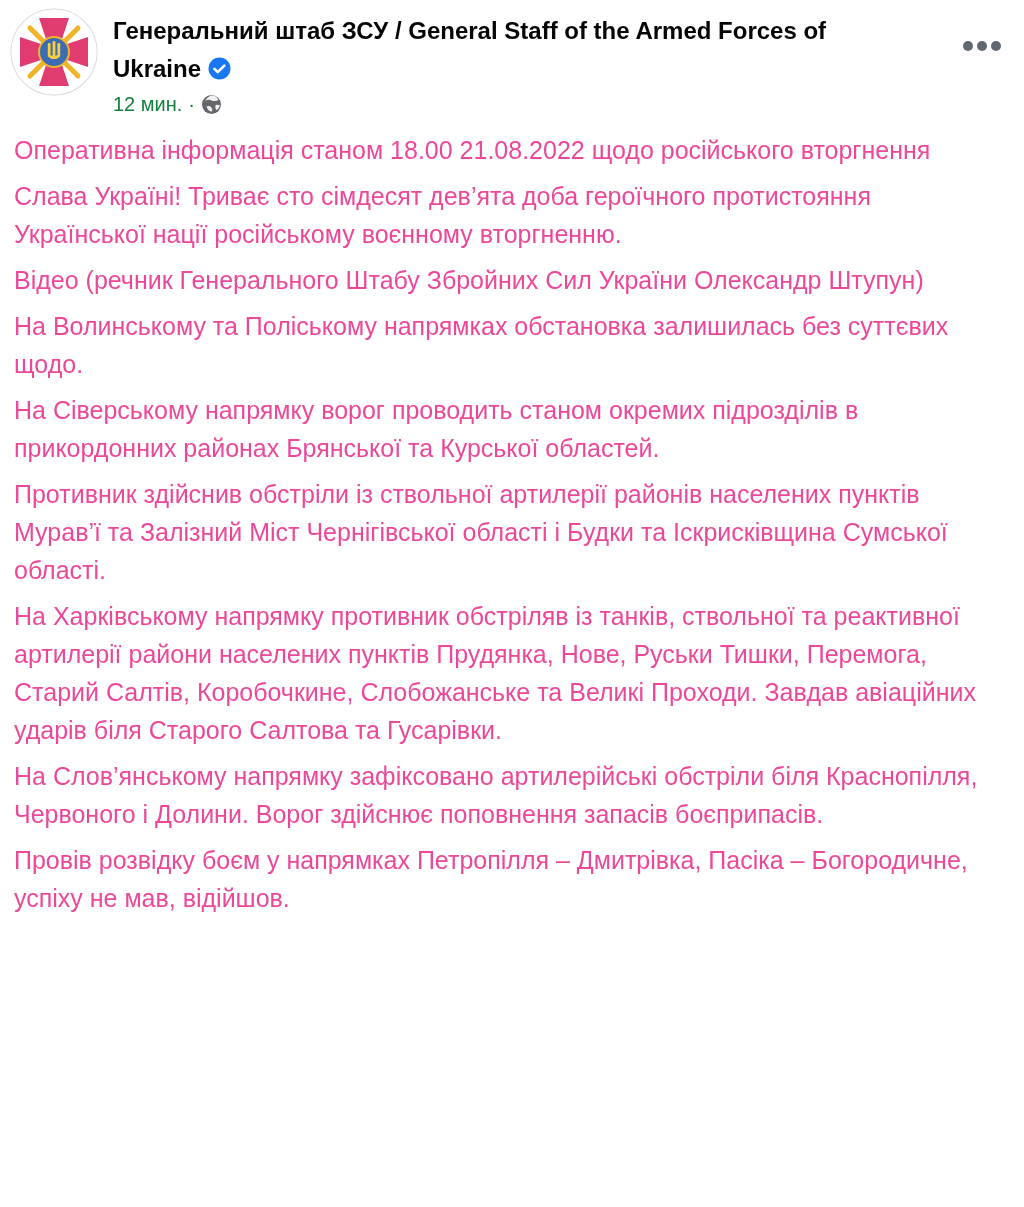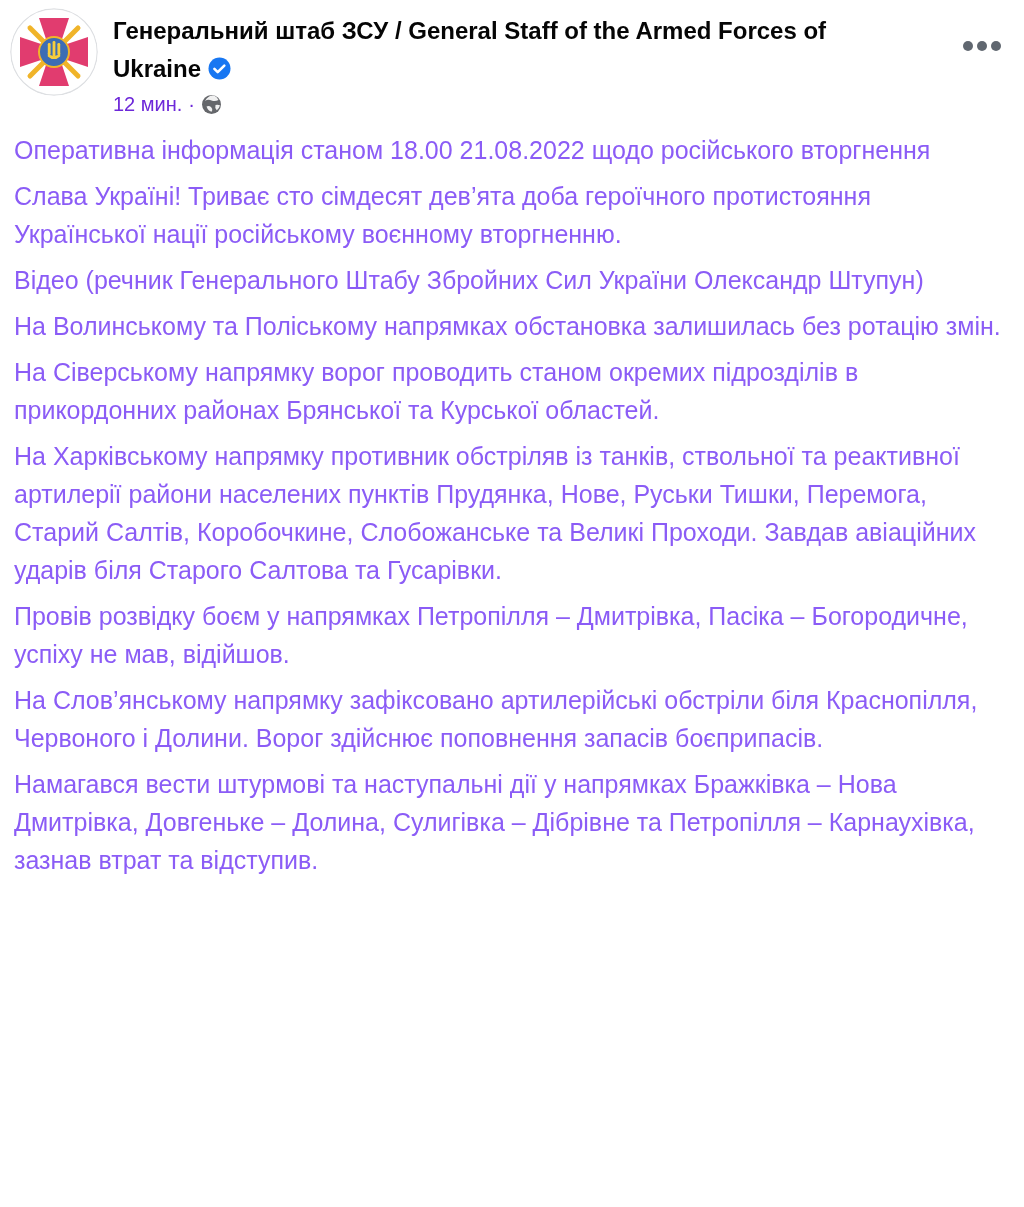--- a/index.html
+++ b/index.html
@@ -47,21 +47,21 @@
     height: 23px;
     margin-left: 7px;
     vertical-align: -3px;
   }
   .meta-line {
     display: flex;
     align-items: center;
     margin-top: 4px;
     font-size: 20px;
     line-height: 24px;
-    color: #6d28d9;
+    color: #15803d;
   }
   .meta-line .timestamp { cursor: pointer; }
   .meta-sep { margin: 0 6px; }
   .globe-icon { display: inline-block; width: 21px; height: 21px; }
   .more-button {
     flex: 0 0 auto;
     display: flex;
     align-items: center;
     justify-content: center;
     gap: 4px;
@@ -75,21 +75,21 @@
   .more-dot {
     width: 10px;
     height: 10px;
     border-radius: 50%;
     background: #606770;
   }
   .post-content {
     padding: 15px 22px 0 14px;
     font-size: 25px;
     line-height: 38px;
-    color: #8b5cf6;
+    color: #ec4899;
   }
   .post-content p { margin: 0 0 8px 0; }
   .post-content p:last-child { margin-bottom: 0; }
 </style>
 </head>
 <body>
 
 <div class="post">
 
   <div class="post-header">
@@ -145,21 +145,21 @@
       <span class="more-dot"></span>
       <span class="more-dot"></span>
     </div>
 
   </div>
 
   <div class="post-content">
     <p>Оперативна інформація станом 18.00 21.08.2022 щодо російського вторгнення</p>
     <p>Слава Україні! Триває сто сімдесят дев’ята доба героїчного протистояння Української нації російському воєнному вторгненню.</p>
     <p>Відео (речник Генерального Штабу Збройних Сил України Олександр Штупун)</p>
-    <p>На Волинському та Поліському напрямках обстановка залишилась без ротацію змін.</p>
+    <p>На Волинському та Поліському напрямках обстановка залишилась без суттєвих щодо.</p>
     <p>На Сіверському напрямку ворог проводить станом окремих підрозділів в прикордонних районах Брянської та Курської областей.</p>
+    <p>Противник здійснив обстріли із ствольної артилерії районів населених пунктів Мурав’ї та Залізний Міст Чернігівської області і Будки та Іскрисківщина Сумської області.</p>
     <p>На Харківському напрямку противник обстріляв із танків, ствольної та реактивної артилерії райони населених пунктів Прудянка, Нове, Руськи Тишки, Перемога, Старий Салтів, Коробочкине, Слобожанське та Великі Проходи. Завдав авіаційних ударів біля Старого Салтова та Гусарівки.</p>
+    <p>На Слов’янському напрямку зафіксовано артилерійські обстріли біля Краснопілля, Червоного і Долини. Ворог здійснює поповнення запасів боєприпасів.</p>
     <p>Провів розвідку боєм у напрямках Петропілля – Дмитрівка, Пасіка – Богородичне, успіху не мав, відійшов.</p>
-    <p>На Слов’янському напрямку зафіксовано артилерійські обстріли біля Краснопілля, Червоного і Долини. Ворог здійснює поповнення запасів боєприпасів.</p>
-    <p>Намагався вести штурмові та наступальні дії у напрямках Бражківка – Нова Дмитрівка, Довгеньке – Долина, Сулигівка – Дібрівне та Петропілля – Карнаухівка, зазнав втрат та відступив.</p>
   </div>
 
 </div>
 
 </body></html>

